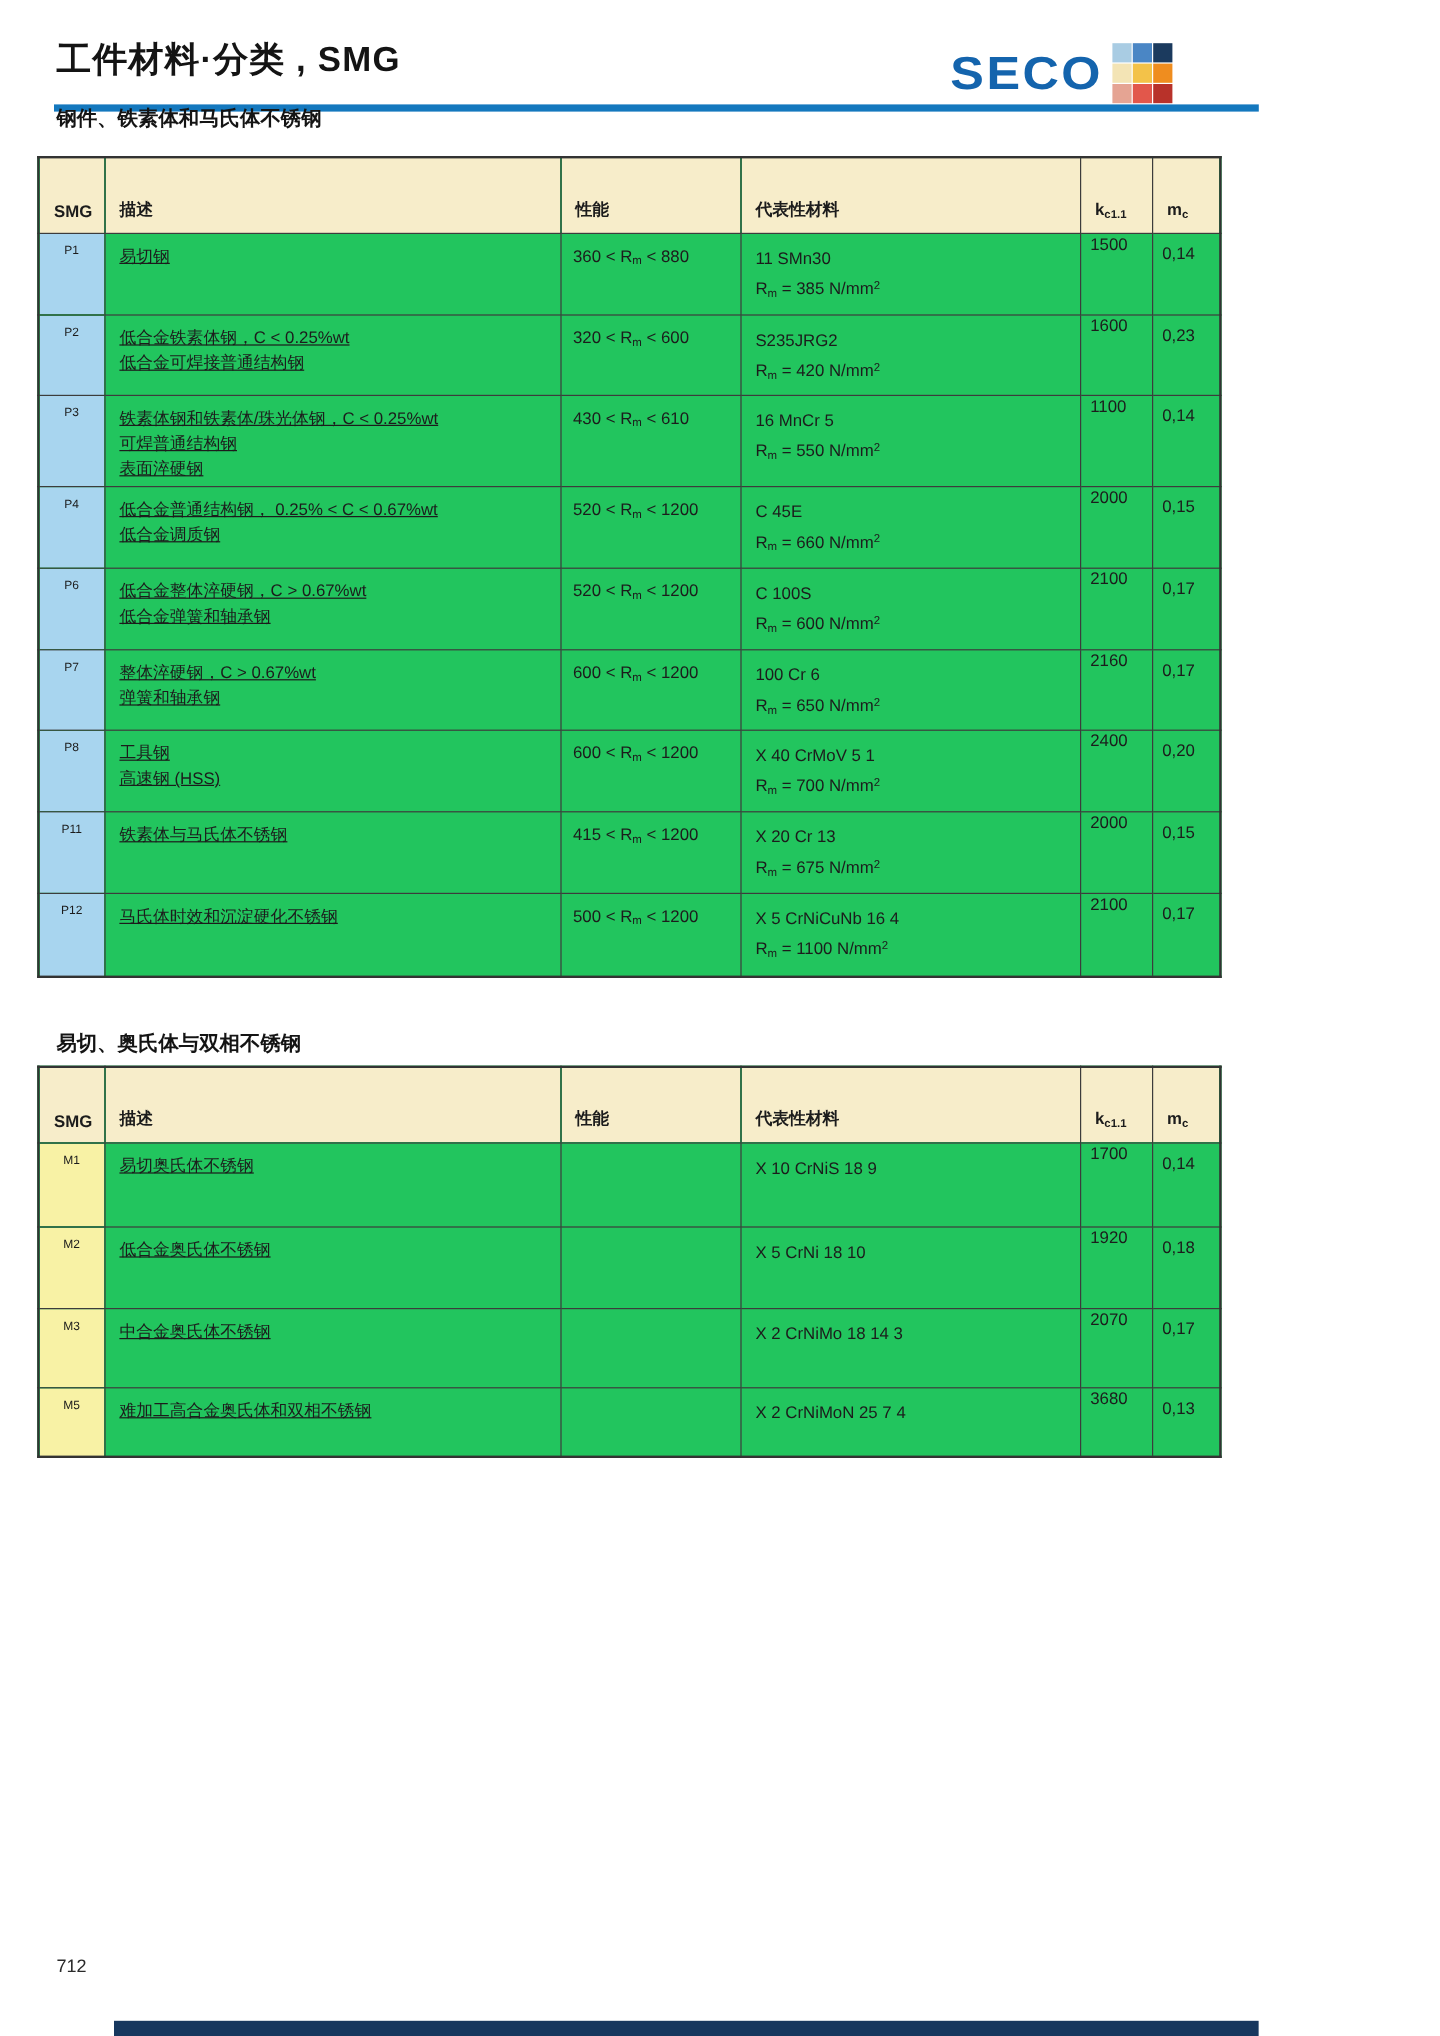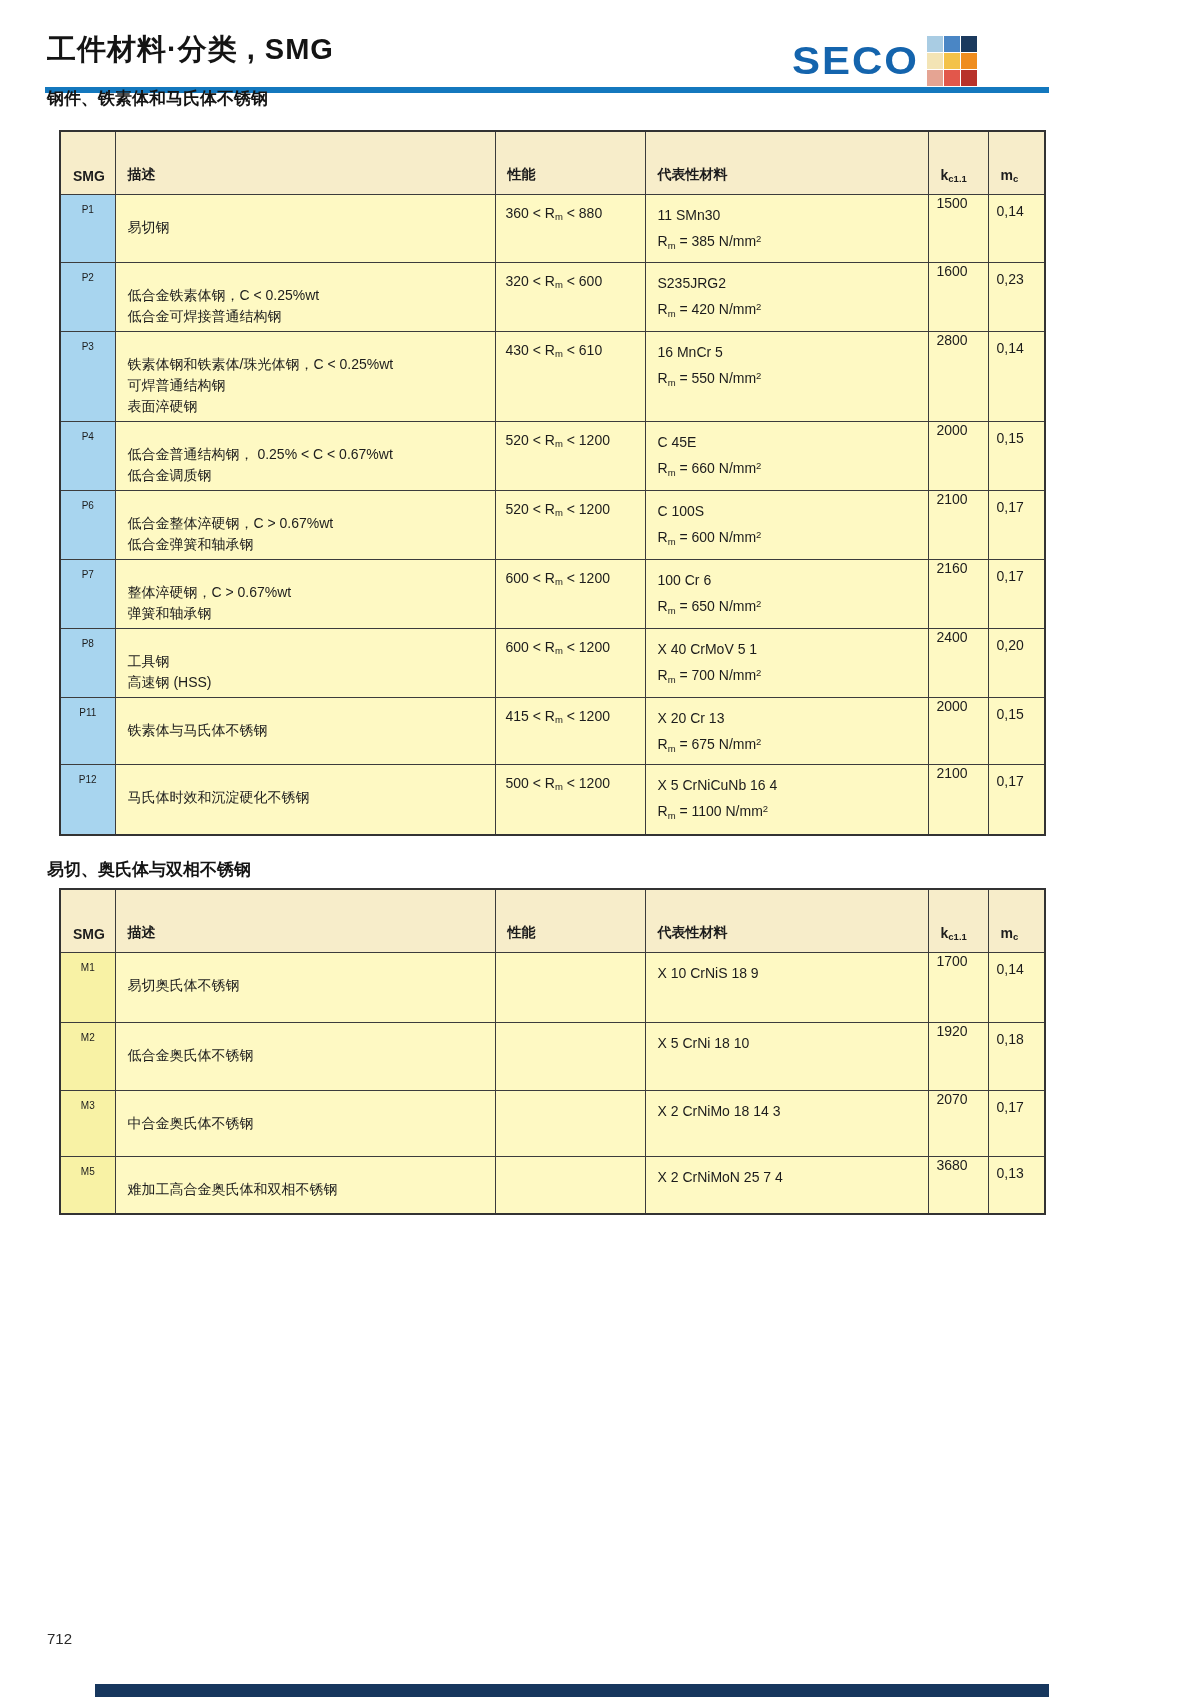--- a/index.html
+++ b/index.html
@@ -24,37 +24,37 @@
   .logo-sq{width:16px;height:16px;}
   .divider{position:absolute;left:45px;top:87px;width:1085px;height:6px;background:#1478be;}
   
   .sec-title{
     position:absolute;left:47px;margin:0;font-size:17px;font-weight:bold;color:#141414;
   }
   .sec1{top:87px;}
   .sec2{top:858px;}
   
   table.smg{
-    position:absolute;left:59px;width:985px;border-collapse:collapse;table-layout:fixed;
-    background:#fef9c3;border:2px solid #333333;font-size:14px;
+    position:absolute;left:31px;width:985px;border-collapse:collapse;table-layout:fixed;
+    background:#22c55e;border:2px solid #333333;font-size:14px;
   }
   .t1{top:130px;}
   .t2{top:888px;}
   table.smg th, table.smg td{
     border:1px solid #3c3c3c;vertical-align:top;overflow:hidden;
   }
   table.smg th{
     vertical-align:bottom;text-align:left;font-weight:bold;font-size:14px;
     padding:0 0 10px 12px;height:52px;background:#f7edca;
   }
   th.c-smg{text-align:center;padding-left:0;}
   td.c-smg{text-align:center;padding-top:9px;font-size:10px;}
   .t1 td.c-smg{background:#a8d5ef;}
   .t2 td.c-smg{background:#f8f2a5;}
-  td.c-desc{padding:22px 8px 4px 12px;line-height:21px;white-space:pre-line;}
+  td.c-desc{padding:8px 8px 4px 12px;line-height:21px;white-space:pre-line;text-decoration:underline;}
   td.c-perf{padding:8px 4px 4px 10px;line-height:21px;white-space:pre-line;}
   td.c-mat{padding:8px 4px 4px 12px;line-height:24px;white-space:pre-line;}
   td.c-kc{padding:0 2px 4px 8px;}
   td.c-mc{padding:8px 2px 4px 8px;}
   sub{font-size:68%;vertical-align:-0.25em;letter-spacing:0;}
   sup{font-size:68%;vertical-align:0.45em;}
   
   .page-num{position:absolute;left:47px;top:1630px;font-size:15px;color:#2a2a2a;}
   .footer-bar{position:absolute;left:95px;right:0;bottom:0;height:13px;background:#17375e;}
 </style>
@@ -118,21 +118,21 @@
         <td class="c-perf">320 &lt; R<sub>m</sub> &lt; 600</td>
         <td class="c-mat">S235JRG2<br>R<sub>m</sub> = 420 N/mm<sup>2</sup></td>
         <td class="c-kc">1600</td>
         <td class="c-mc">0,23</td>
       </tr>
       <tr style="height:66px">
         <td class="c-smg">P3</td>
         <td class="c-desc">铁素体钢和铁素体/珠光体钢，C &lt; 0.25%wt<br>可焊普通结构钢<br>表面淬硬钢</td>
         <td class="c-perf">430 &lt; R<sub>m</sub> &lt; 610</td>
         <td class="c-mat">16 MnCr 5<br>R<sub>m</sub> = 550 N/mm<sup>2</sup></td>
-        <td class="c-kc">2800</td>
+        <td class="c-kc">1100</td>
         <td class="c-mc">0,14</td>
       </tr>
       <tr style="height:67px">
         <td class="c-smg">P4</td>
         <td class="c-desc">低合金普通结构钢， 0.25% &lt; C &lt; 0.67%wt<br>低合金调质钢</td>
         <td class="c-perf">520 &lt; R<sub>m</sub> &lt; 1200</td>
         <td class="c-mat">C 45E<br>R<sub>m</sub> = 660 N/mm<sup>2</sup></td>
         <td class="c-kc">2000</td>
         <td class="c-mc">0,15</td>
       </tr>

